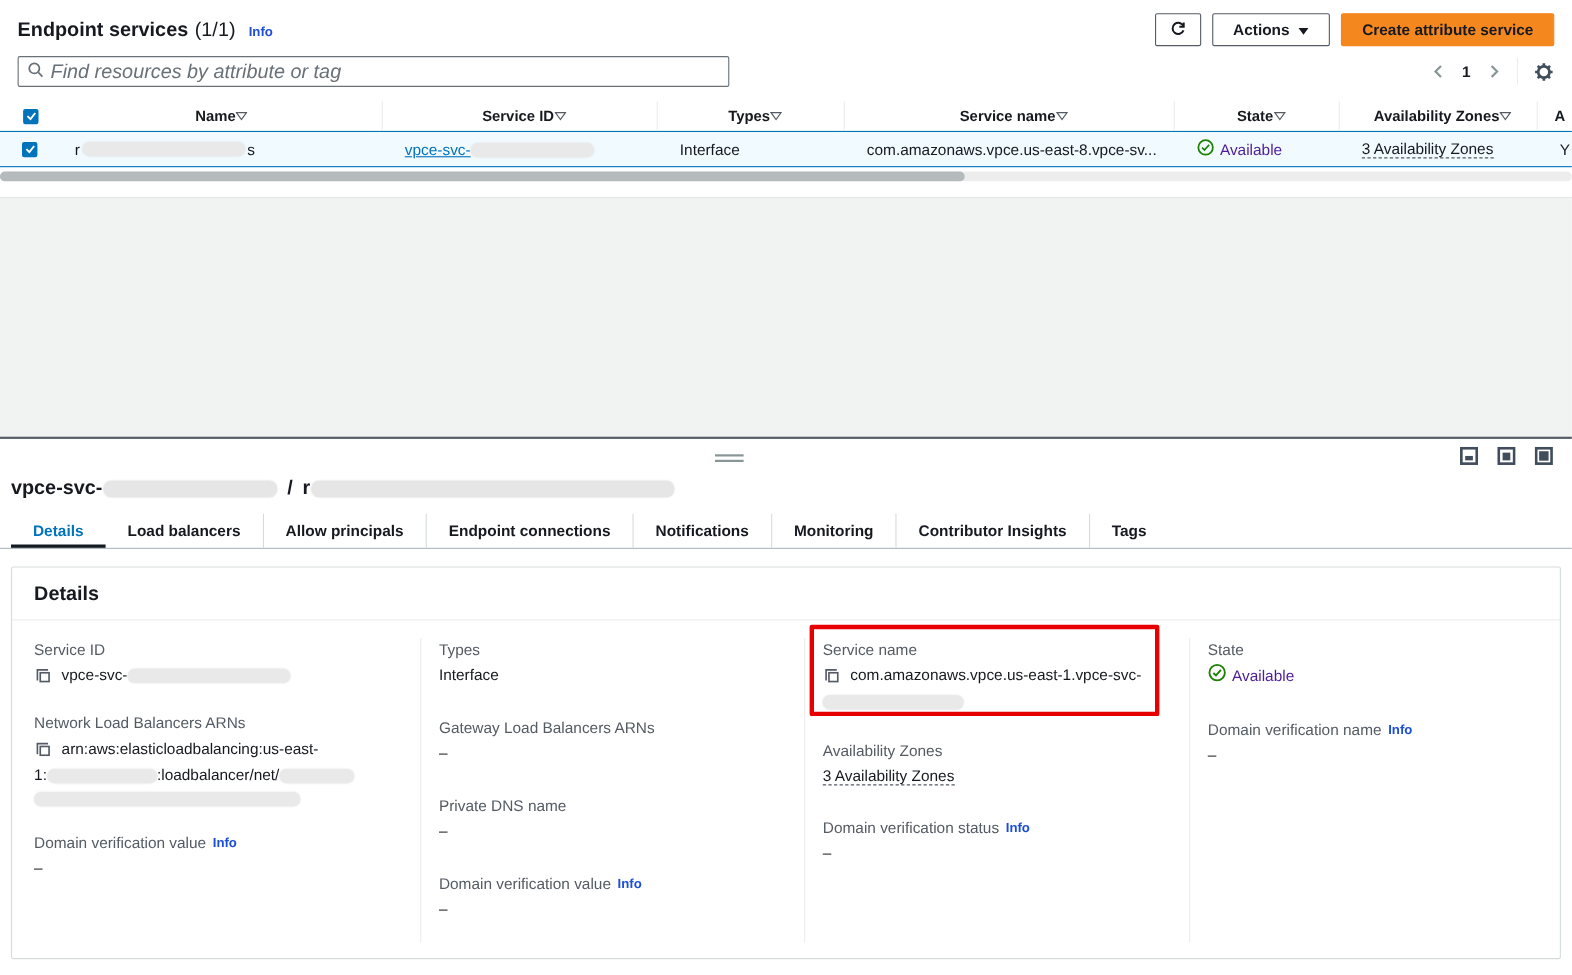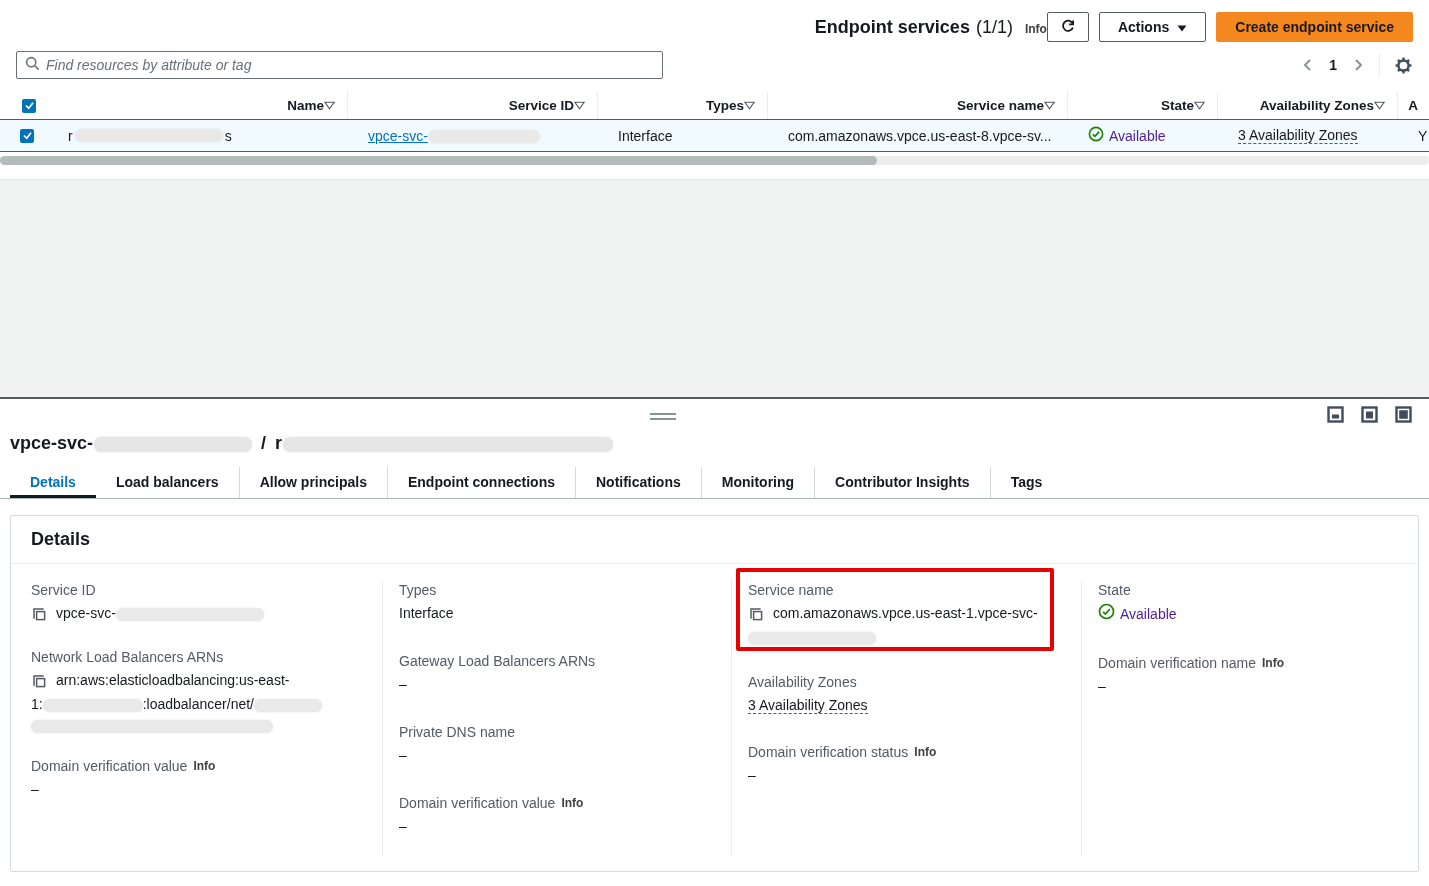--- a/index.html
+++ b/index.html
@@ -1,49 +1,49 @@
 <!DOCTYPE html>
 <html><head>
 <meta charset="utf-8">
 <style>
   * { box-sizing: border-box; margin: 0; padding: 0; }
   html,body { width:1429px; height:886px; overflow:hidden; background:#fff;
     font-family:"Liberation Sans", sans-serif; color:#16191f; font-size:14px; }
 
   
   .top-card { background:#fff; padding:12px 16px 0 16px; }
-  .header-row { display:flex; justify-content:flex-end; align-items:center; }
+  .header-row { display:flex; justify-content:space-between; align-items:center; }
   .title-group { display:flex; align-items:baseline; gap:6px; }
   .page-title { font-size:18px; font-weight:bold; }
   .page-count { font-size:18px; font-weight:normal; color:#16191f; }
-  .info-link { color:#404040; font-size:12px; font-weight:bold; margin-left:6px; cursor:pointer; }
+  .info-link { color:#1d4ed8; font-size:12px; font-weight:bold; margin-left:6px; cursor:pointer; }
   .btn-row { display:flex; gap:10px; align-items:center; }
   .btn { height:30px; border:1px solid #545b64; border-radius:2px; background:#fff;
     display:flex; align-items:center; justify-content:center; gap:8px;
     font-weight:bold; font-size:14px; color:#16191f; padding:0 18px; cursor:pointer; }
   .btn-icon { width:42px; padding:0; }
   .btn-primary { background:#f5871f; border-color:#f5871f; color:#16191f; }
 
   .controls-row { display:flex; justify-content:space-between; align-items:center; margin-top:9px; }
   .search-box { width:647px; height:28px; border:1px solid #687078; border-radius:2px;
     display:flex; align-items:center; padding:0 8px; gap:6px; background:#fff; }
-  .search-box input { border:none; outline:none; flex:1; font-size:14px; font-style:italic;
+  .search-box input { border:none; outline:none; flex:1; font-size:18px; font-style:italic;
     color:#c2410c; font-family:"Liberation Sans", sans-serif; background:transparent; }
   .search-box input::placeholder { color:#687078; font-style:italic; }
   .pager { display:flex; align-items:center; gap:10px; }
   .pager .page-num { font-weight:bold; font-size:14px; padding:0 4px; }
   .pager-chev { cursor:pointer; display:flex; align-items:center; }
   .pager-divider { width:1px; height:24px; background:#eaeded; margin:0 4px; }
   .gear-btn { cursor:pointer; display:flex; align-items:center; }
 
   
   .table-wrap { margin:13px -16px 0 -16px; }
   .t-row { display:flex; align-items:stretch; }
   .t-head { height:27px; }
-  .t-head .t-cell { display:flex; align-items:center; justify-content:flex-end;
+  .t-head .t-cell { display:flex; align-items:center; justify-content:center;
     font-weight:bold; font-size:13.5px; border-right:1px solid #eaeded; padding:0 12px 0 20px; }
   .t-head .t-cell:last-child { border-right:none; }
   .t-cb { width:48px; min-width:48px; display:flex; align-items:center; padding-left:17px;
     border-right:none !important; }
   .c-name { width:300px; min-width:300px; }
   .c-sid  { width:250px; min-width:250px; }
   .c-types{ width:170px; min-width:170px; }
   .c-sname{ width:300px; min-width:300px; }
   .c-state{ width:150px; min-width:150px; }
   .c-az   { width:180px; min-width:180px; }
@@ -114,21 +114,21 @@
         </span>
       </button>
       <button class="btn">
         <span>Actions</span>
         <span>
           <svg width="10" height="7" viewBox="0 0 10 7">
               <path d="M0.5 0.5 L9.5 0.5 L5 6.5 Z" fill="#16191f"></path>
             </svg>
         </span>
       </button>
-      <button class="btn btn-primary">Create endpoint service</button>
+      <button class="btn btn-primary">Create attribute service</button>
     </div>
   </div>
 
   <div class="controls-row">
     <div class="search-box">
       <span>
         <svg width="15" height="15" viewBox="0 0 15 15">
             <circle cx="6.2" cy="6.2" r="4.6" fill="none" stroke="#687078" stroke-width="1.6"></circle>
             <path d="M9.8 9.8 L13.6 13.6" stroke="#687078" stroke-width="1.6"></path>
           </svg>

